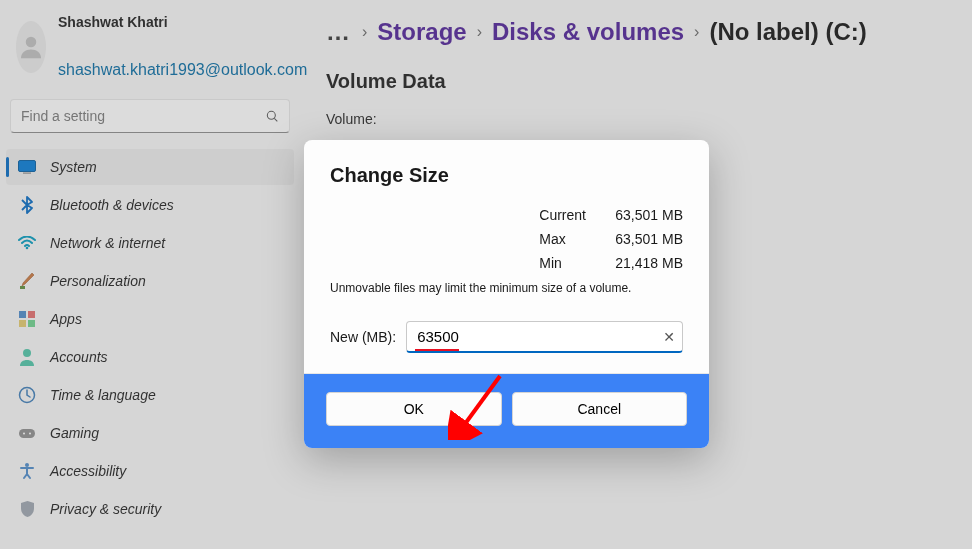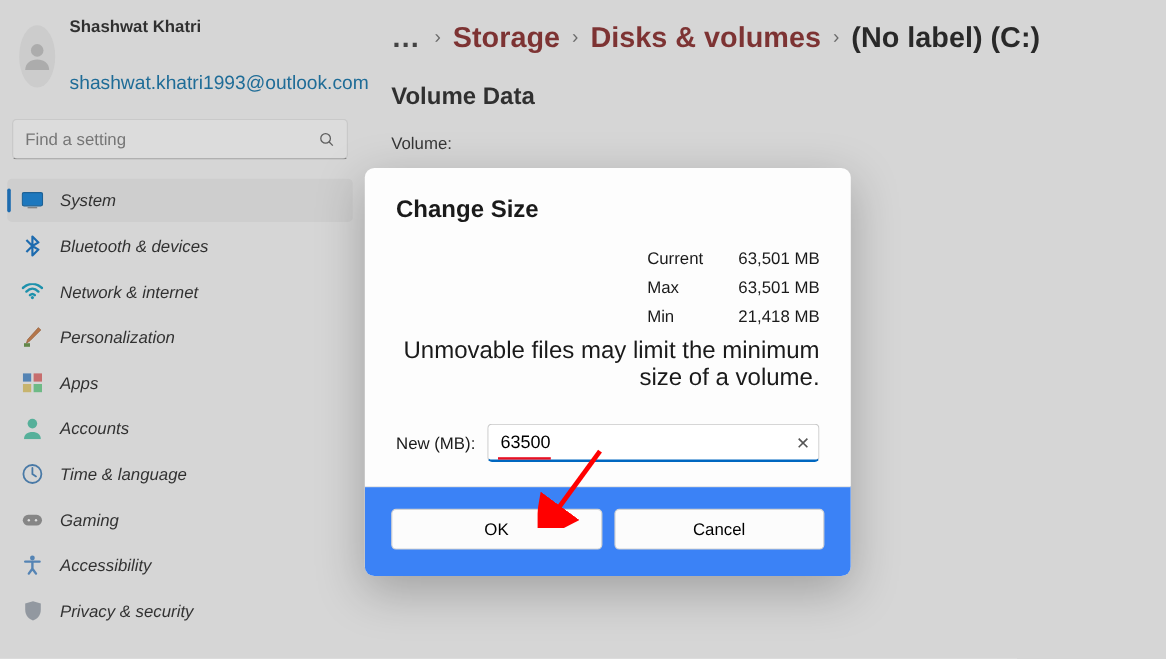--- a/index.html
+++ b/index.html
@@ -111,21 +111,21 @@
     .breadcrumb {
       display: flex;
       align-items: center;
       gap: 10px;
       font-size: 24px;
       font-weight: 600;
       margin-bottom: 24px;
     }
     .breadcrumb .dots { letter-spacing: 2px; font-weight: 700; color: #333; }
     .chev { font-size: 16px; color: #666; font-weight: 400; }
-    .crumb-muted { color: #7f1d1d; font-weight: 600; }
+    .crumb-muted { color: #4c1d95; font-weight: 600; }
     .crumb-strong { color: #111; font-weight: 600; }
 
     .section-title { font-size: 20px; font-weight: 600; margin-bottom: 18px; }
     .label-line { font-size: 14px; color: #222; margin-bottom: 10px; }
 
     
     .scrim {
       position: absolute;
       inset: 0;
       background: rgba(120,120,120,0.24);
@@ -141,21 +141,21 @@
       box-shadow: 0 12px 40px rgba(0,0,0,0.25);
       overflow: hidden;
     }
     .dialog-body { padding: 24px 26px 20px 26px; }
     .dialog-title { font-size: 20px; font-weight: 600; margin-bottom: 20px; }
 
     .kv-row { display: flex; gap: 18px; font-size: 14px; margin-bottom: 8px; justify-content: flex-end; }
     .kv-key { width: 58px; }
     .kv-val { }
 
-    .hint { font-size: 20px; margin-top: 10px; margin-bottom: 26px; text-align: right; }
+    .hint { font-size: 12px; margin-top: 10px; margin-bottom: 26px; }
 
     .input-row { display: flex; align-items: center; gap: 10px; }
     .input-label { font-size: 14px; }
     .num-input-wrap { position: relative; flex: 1; }
     .num-input {
       width: 100%;
       padding: 6px 28px 6px 10px;
       border: 1px solid #c9c9c9;
       border-bottom: 2px solid #0067c0;
       border-radius: 4px;

